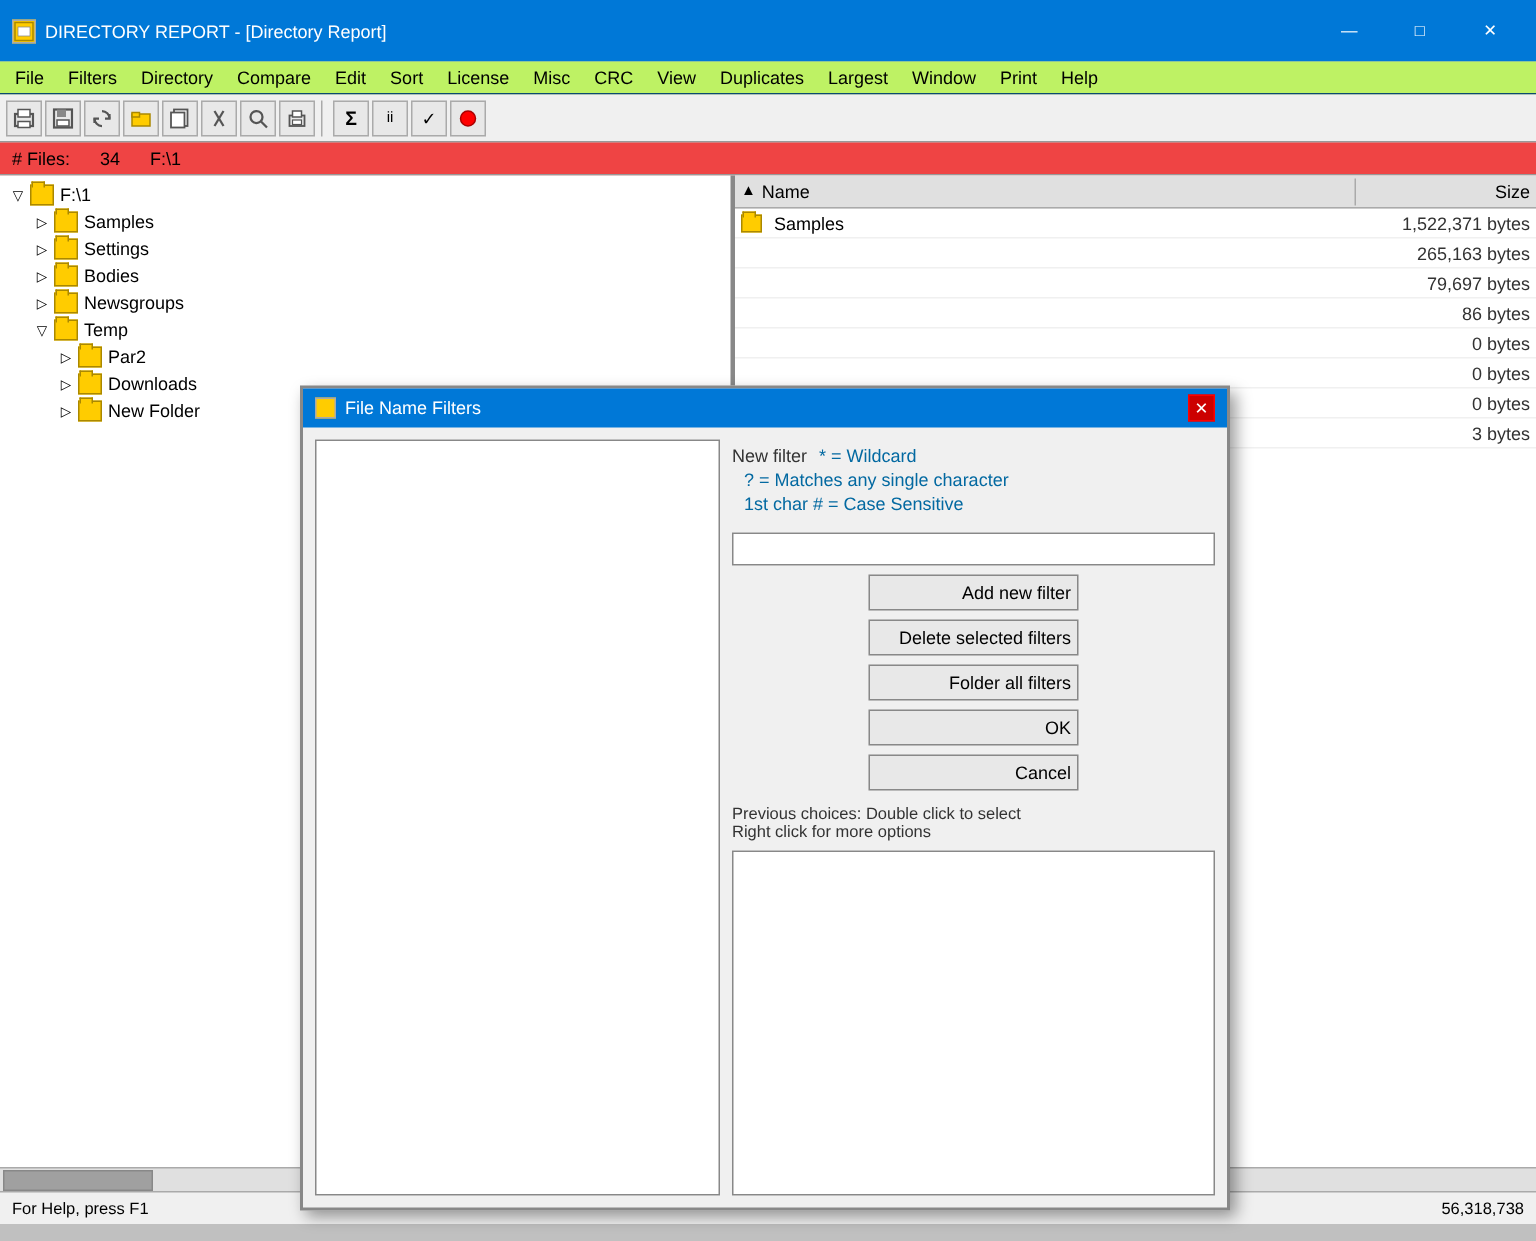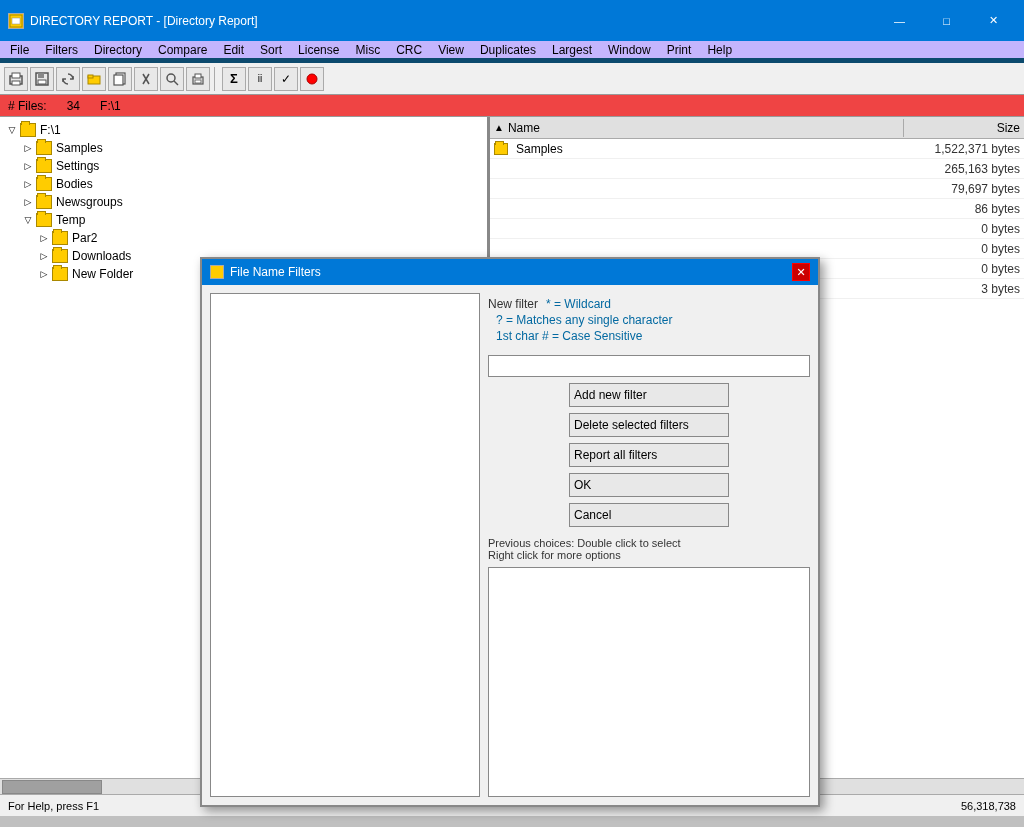--- a/index.html
+++ b/index.html
@@ -56,22 +56,22 @@
       color: white;
       cursor: pointer;
       font-size: 11px;
       display: flex;
       align-items: center;
       justify-content: center;
     }
 
     
     .menu-bar {
-      background: #c4b5fd;
-      border-bottom: 5px solid #0c4a6e;
+      background: #bef264;
+      border-bottom: 1px solid #0c4a6e;
       height: 22px;
       display: flex;
       align-items: center;
       padding: 0 2px;
     }
     .menu-item {
       padding: 2px 8px;
       cursor: pointer;
       font-size: 12px;
       height: 100%;
@@ -350,27 +350,27 @@
       height: 22px;
       border: 1px solid #888;
       background: white;
       padding: 2px 4px;
       font-size: 12px;
       outline: none;
     }
 
     .dialog-btn {
       display: block;
-      width: 160px;
+      width: 140px;
       height: 24px;
       background: #e8e8e8;
       border: 1px solid #888;
       cursor: pointer;
       font-size: 12px;
-      text-align: left;
+      text-align: right;
       padding: 2px 4px;
       margin: 0 auto;
     }
 
     .dialog-prev-choices {
       font-size: 11px;
       color: #333;
       margin-top: 4px;
     }
 
@@ -646,21 +646,21 @@
             <div class="filter-info-row">
               <span class="filter-info-label"></span>
               <span class="filter-info-value">1st char # = Case Sensitive</span>
             </div>
           </div>
 
           <input class="filter-input" type="text" style="">
 
           <button class="dialog-btn">Add new filter</button>
           <button class="dialog-btn">Delete selected filters</button>
-          <button class="dialog-btn">Report all filters</button>
+          <button class="dialog-btn">Folder all filters</button>
           <button class="dialog-btn">OK</button>
           <button class="dialog-btn">Cancel</button>
 
           <div class="dialog-prev-choices">
             <div>Previous choices: Double click to select</div>
             <div>Right click for more options</div>
           </div>
 
           <div class="dialog-prev-list"></div>
 

